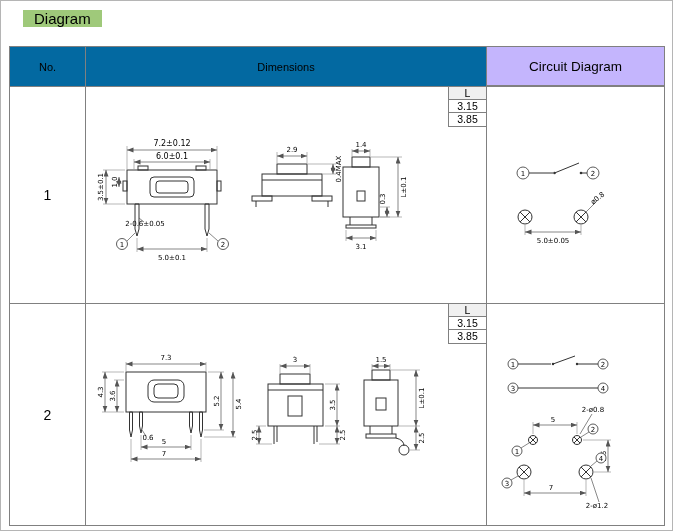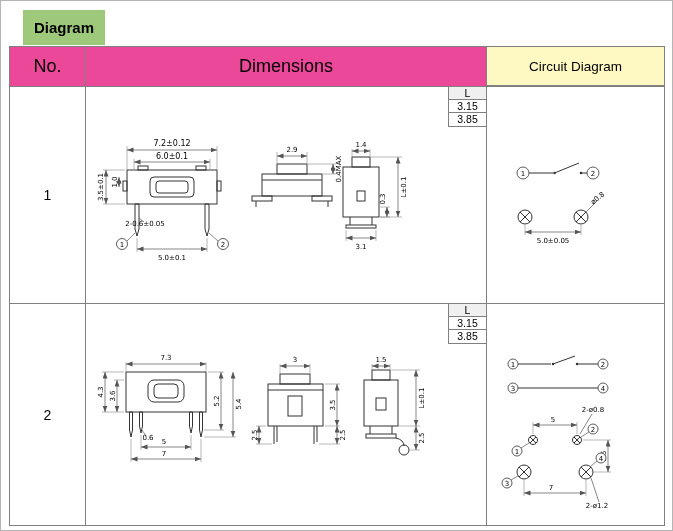--- a/index.html
+++ b/index.html
@@ -1,25 +1,25 @@
 <!DOCTYPE html>
 <html><head>
 <meta charset="utf-8">
 <style>
   *{box-sizing:border-box;margin:0;padding:0}
   body{background:#fff;font-family:"Liberation Sans",sans-serif}
   .page{position:relative;width:673px;height:531px;background:#fff;border:1px solid #b5b5b5;overflow:hidden}
-  .title{position:absolute;left:22px;top:9px;background:#9fc97a;padding:9px 11px;font-weight:bold;font-size:15px;color:#000}
+  .title{position:absolute;left:22px;top:9px;background:#9fc97a;padding:0 11px;font-weight:normal;font-size:15px;color:#000}
   .tbl{position:absolute;left:8px;top:45px;width:656px;height:480px;border:1px solid #808080;display:grid;
        grid-template-columns:76px 1fr 177px;grid-template-rows:40px 217px auto;background:#fff}
   .cell{border-right:1px solid #808080;border-bottom:1px solid #808080;position:relative}
   .nr{border-right:none}
   .nb{border-bottom:none}
-  .hd{background:#ec4899;display:flex;align-items:center;justify-content:center;font-size:18px;color:#000}
-  .hd2{display:flex;background:#fef9c3;padding:0}
+  .hd{background:#0369a1;display:flex;align-items:center;justify-content:center;font-size:11px;color:#000}
+  .hd2{display:flex;background:#c4b5fd;padding:0}
   .hd2>div{flex:1;display:flex;align-items:center;justify-content:center;font-size:13.5px}
   .hd2>div:first-child{border-bottom:1px solid #808080}
   .noc{display:flex;align-items:center;justify-content:center;font-size:14px;color:#000}
   .l-tbl{position:absolute;top:0;right:0;width:38px;border-left:1px solid #808080;border-bottom:1px solid #808080;
          background:#fff;font-size:10.5px;text-align:center;color:#000}
   .l-tbl>div{height:13px;line-height:13px;border-bottom:1px solid #808080}
   .l-tbl>div:last-child{border-bottom:none}
   .l-h{background:#f0f0f0}
   .drw{position:absolute;overflow:visible}
   .ln{stroke:#333;stroke-width:1;fill:none}

